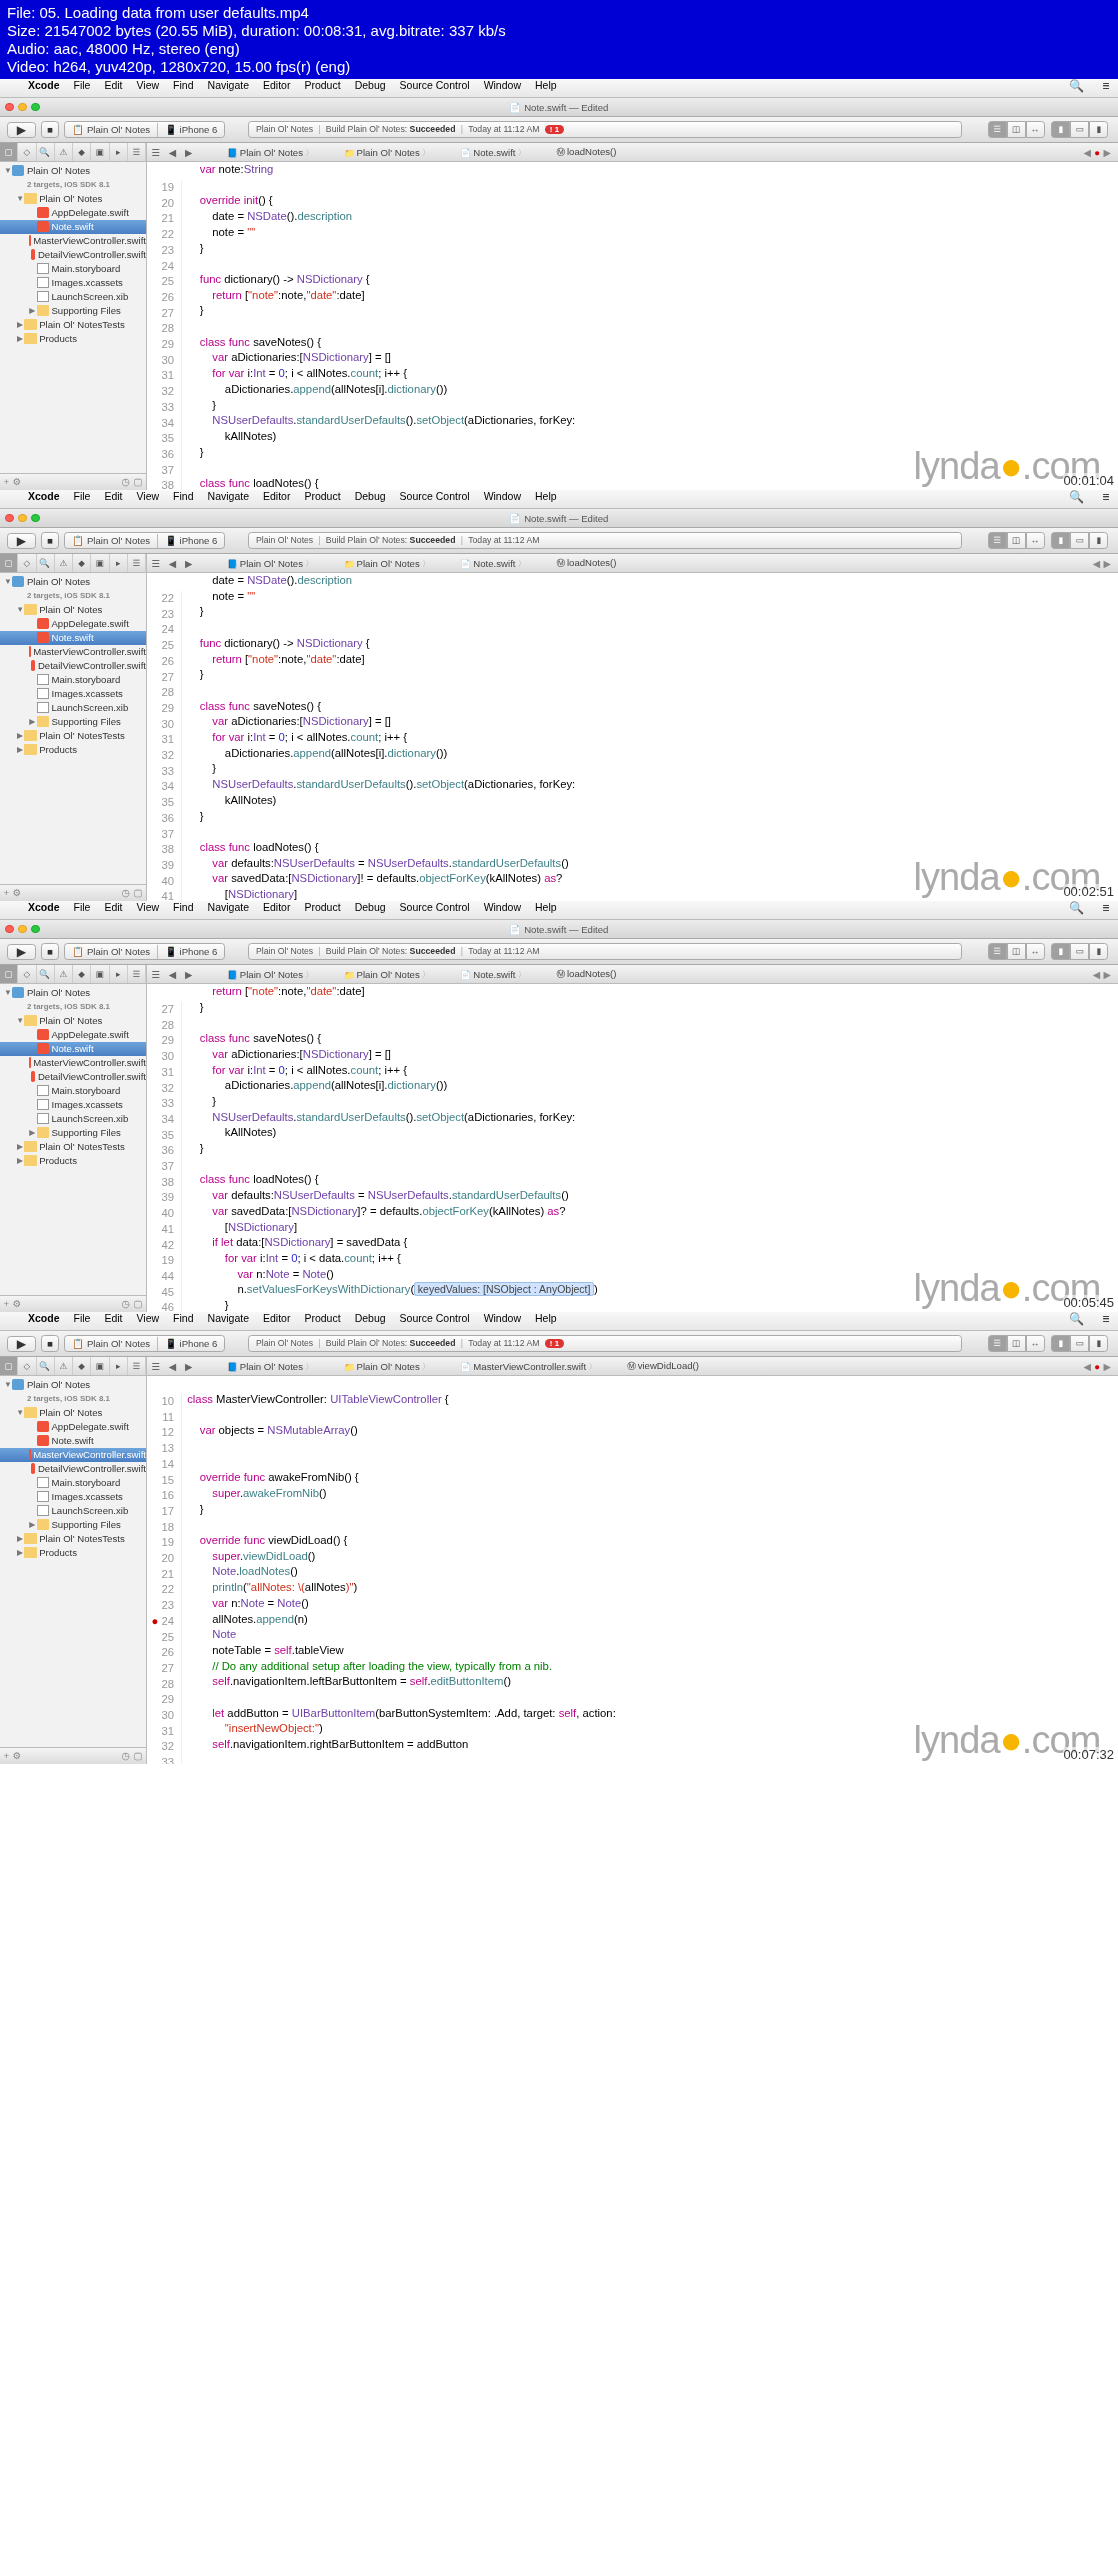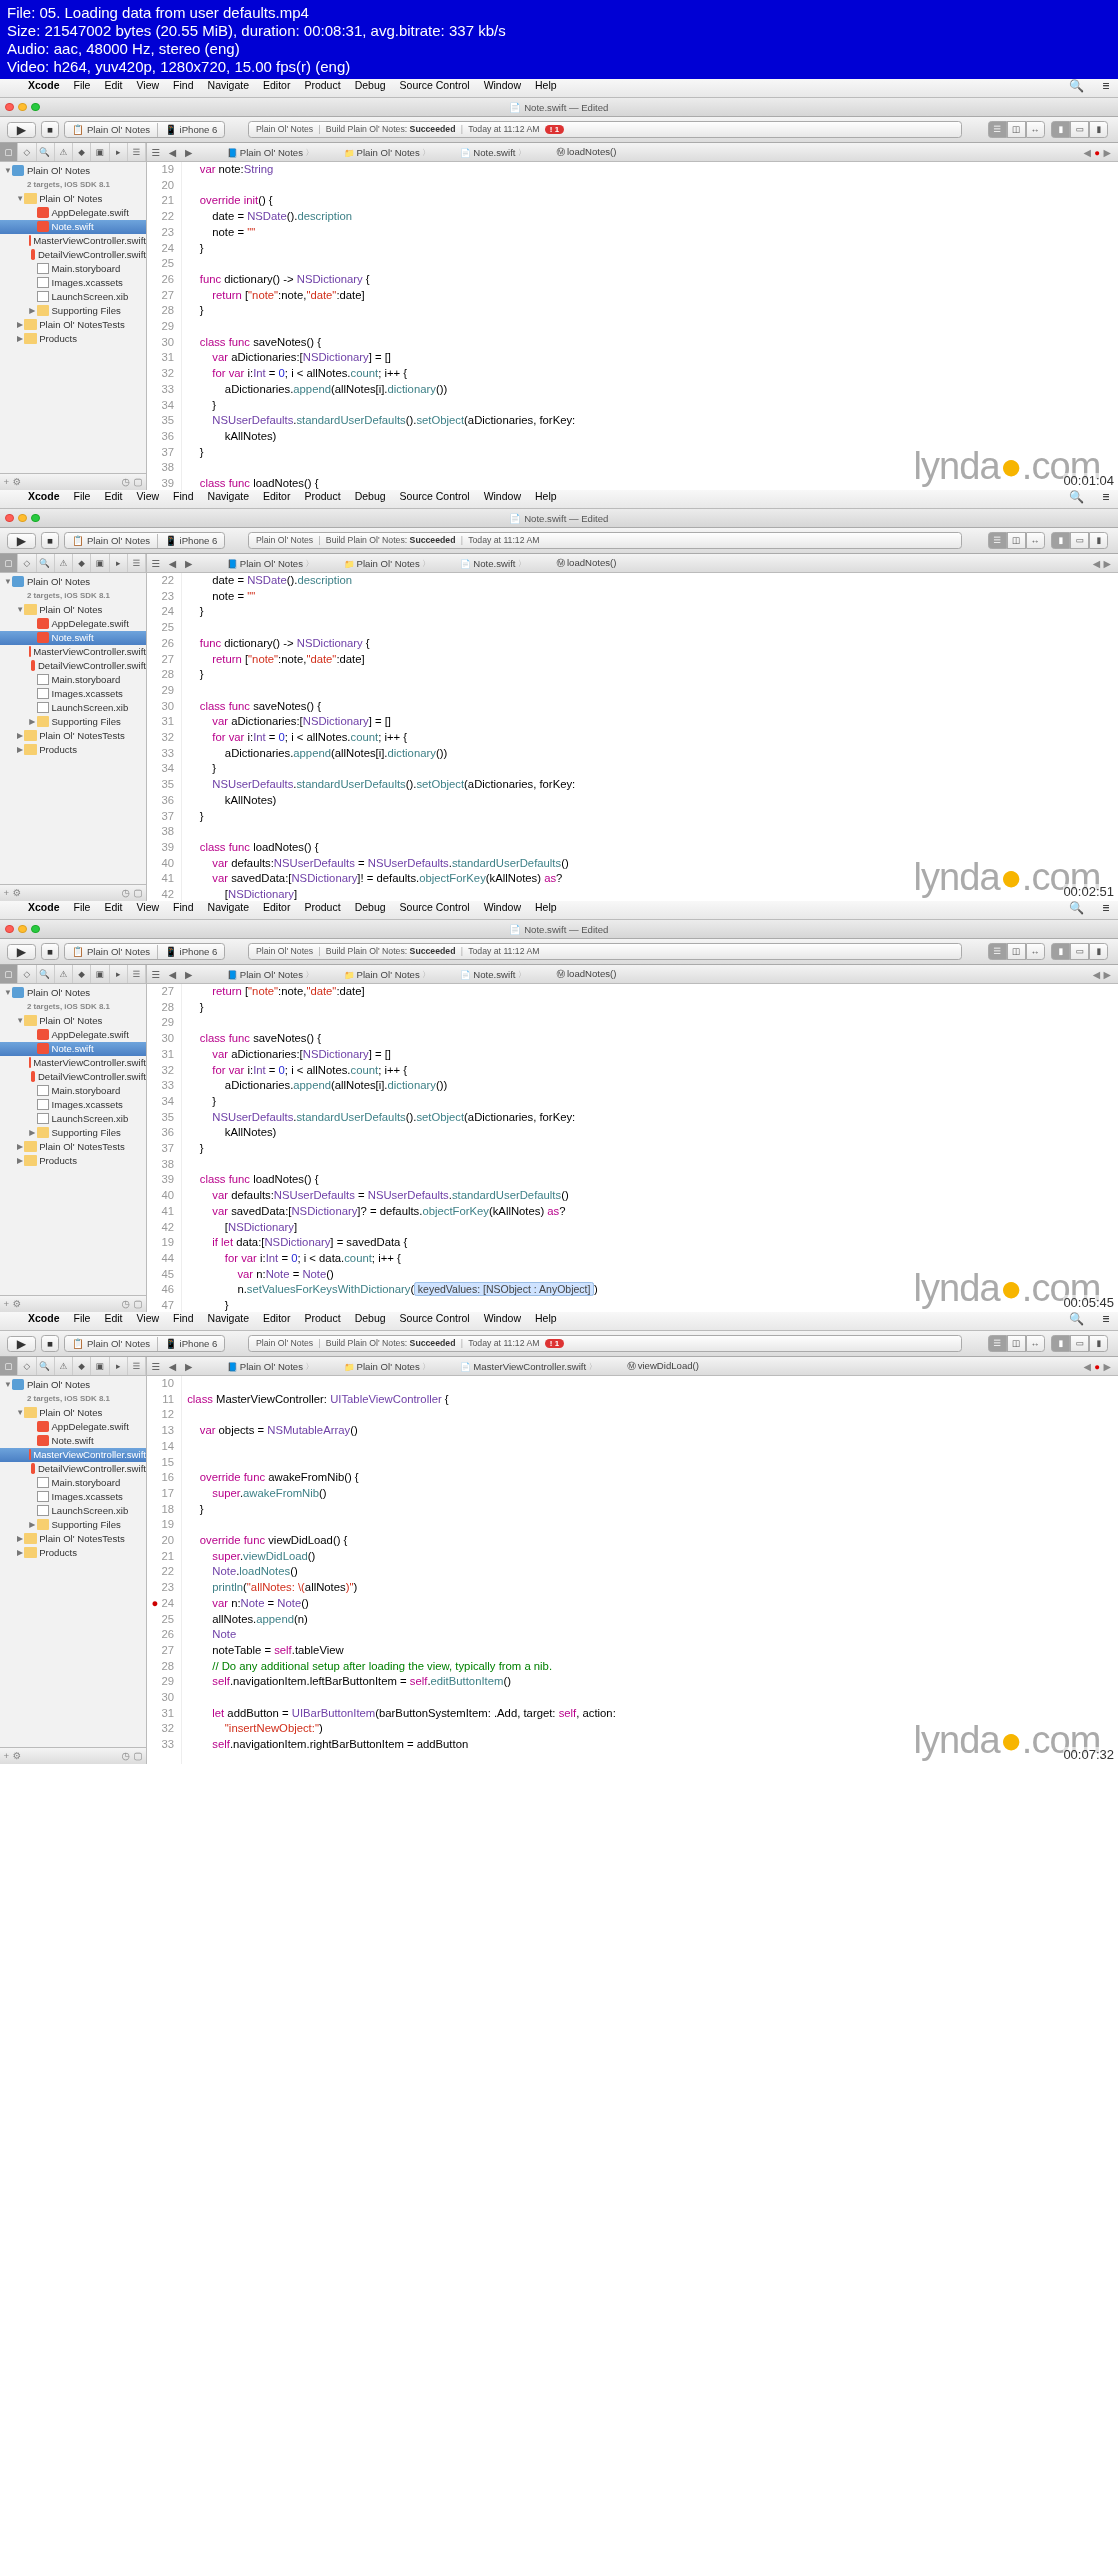--- a/index.html
+++ b/index.html
@@ -60,21 +60,21 @@
   .jumpbar { background:linear-gradient(#f4f4f4,#dcdcdc); border-bottom:0.9px solid #bbb; height:19px; display:flex; align-items:center; font-size:9.6px; color:#444;}
   .jumpbar .jbtn{ padding:0 4.4px; color:#666;}
   .jumpbar .jseg{ padding:0 2.6px;margin-left:28px;}
   .jumpbar .jsep{ color:#999; font-size:7.9px;}
   .jumpbar .jicn{ font-size:8.7px; margin-right:1.7px;}
   .jumpbar .issues{ margin-left:auto; padding:0 7px; display:flex; gap:3.5px;}
   .jumpbar .issues .arrow{color:#888;}
   .jumpbar .issues .err{ color:#d00;}
 
   .code { flex:1; display:flex; overflow:hidden; font-family: Menlo, monospace; font-size:11.3px; line-height:15.7px;}
-  .gutter { width:35px; text-align:right; padding-right:7px; color:#999; background:#fff; border-right:0.9px solid #eee;}
+  .gutter { width:35px; text-align:right; padding-right:7px; color:#999; background:#fff; border-right:0.9px solid #eee;margin-top:18px;}
   .gutter .bp{ color:#c00; }
   .src { flex:1; padding-left:5.2px; white-space:pre; overflow:hidden; position:relative;}
   .kw{ color:#b8008a; font-weight:normal;}
   .ty{ color:#6f41a7;}
   .str{ color:#d12f1b;}
   .num{ color:#272ad8;}
   .cm{ color:#008000;margin-top:44px;}
   .fn{ color:#3e8087;}
   .autocomp{ background:#cfe3ff; border:0.9px solid #9abde5; border-radius:2.6px; padding:0 2.6px; color:#444; font-size:10.5px;}
   .watermark{ position:absolute; right:17.4px; bottom:15px; font-size:38px; color:#aaa; font-family: Arial; letter-spacing:-0.9px;}

